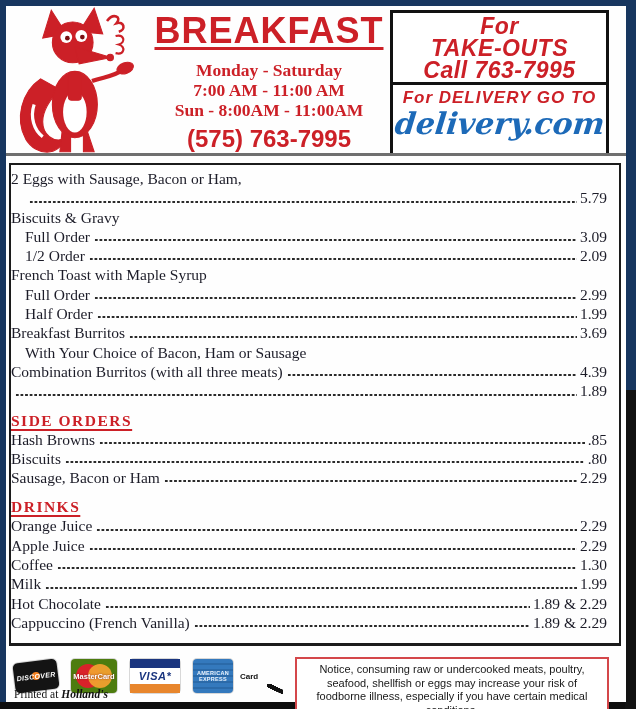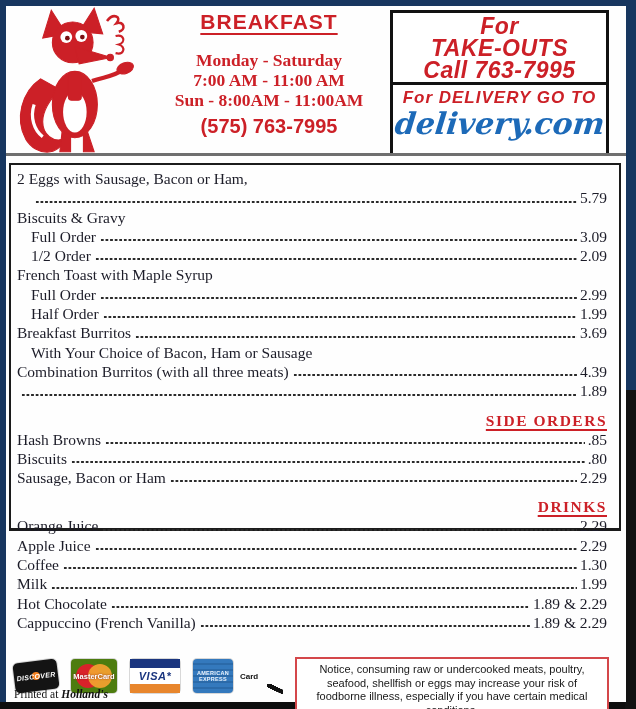--- a/index.html
+++ b/index.html
@@ -9,42 +9,42 @@
   html,body{margin:0;padding:0;background:#e8e8e8;}
   .frame{position:relative;width:636px;height:709px;background:var(--navy);
     font-family:"Liberation Serif",serif;overflow:hidden;}
   .dark-bottom{position:absolute;left:0;right:0;bottom:0;height:7px;background:#0e0e0e;}
   .dark-right{position:absolute;right:0;top:390px;bottom:0;width:11px;background:#121212;}
   .paper{position:absolute;left:6px;top:6px;right:10px;bottom:7px;background:#fefefe;}
 
   
   .fox{position:absolute;left:2px;top:0px;width:138px;height:150px;}
   .head-center{position:absolute;left:138px;top:4px;width:250px;text-align:center;color:var(--red);}
-  .title{font-family:"Liberation Sans",sans-serif;font-weight:bold;font-size:21px;
+  .title{font-family:"Liberation Sans",sans-serif;font-weight:bold;font-size:36px;
     letter-spacing:1px;text-decoration:underline;text-underline-offset:4px;}
-  .hours{margin-top:16px;font-size:17.5px;line-height:20px;font-weight:600;}
-  .phone{margin-top:5px;font-family:"Liberation Sans",sans-serif;font-weight:bold;font-size:20px;}
+  .hours{margin-top:8px;font-size:17.5px;line-height:20px;font-weight:600;}
+  .phone{margin-top:5px;font-family:"Liberation Sans",sans-serif;font-weight:bold;font-size:24px;}
 
   .takeout{position:absolute;left:384px;top:4px;width:213px;height:140px;border:3px solid #111;
     background:#fff;text-align:center;}
   .to-top{padding-top:2px;height:67px;border-bottom:3px solid #111;}
   .to-line{font-family:"Liberation Sans",sans-serif;font-style:italic;font-weight:bold;
     color:var(--red);font-size:23px;line-height:22px;letter-spacing:.5px;}
   .to-bottom{padding-top:3px;}
   .delivery-label{font-family:"Liberation Sans",sans-serif;font-style:italic;font-weight:bold;
     color:var(--red);font-size:17px;line-height:19px;letter-spacing:1px;}
   .delivery-site{font-family:"DejaVu Serif",serif;font-style:italic;font-weight:bold;
     color:var(--blue);font-size:30px;line-height:34px;transform:skewX(-6deg);display:inline-block;}
 
   .gray-rule{position:absolute;left:0;right:0;top:147px;height:3px;background:var(--rule);}
 
   
-  .menu-box{position:absolute;left:3px;right:5px;top:157px;height:368px;
+  .menu-box{position:absolute;left:3px;right:5px;top:157px;height:483px;
     border:2px solid #1b1b1b;border-bottom-width:3px;box-sizing:border-box;
-    padding:4px 12px 0 6px;color:var(--ink);text-align:right;}
+    padding:4px 12px 0 0;color:var(--ink);}
   .menu-row{display:flex;align-items:baseline;font-size:15.5px;line-height:19.3px;white-space:nowrap;}
   .menu-row.indent{padding-left:14px;}
   .item-name{flex:none;}
   .leader{flex:1 1 auto;align-self:flex-end;margin:0 3px 4px 4px;
     background-image:radial-gradient(circle,#2a2a2a 1.05px,transparent 1.35px);
     background-size:4.6px 4px;background-repeat:repeat-x;background-position:left bottom;height:4px;}
   .item-price{flex:none;}
   .menu-section + .menu-section{margin-top:10px;}
   .menu-heading{color:var(--red);font-weight:bold;font-size:15.5px;letter-spacing:1.5px;
     line-height:19px;text-decoration:underline;text-underline-offset:3px;

